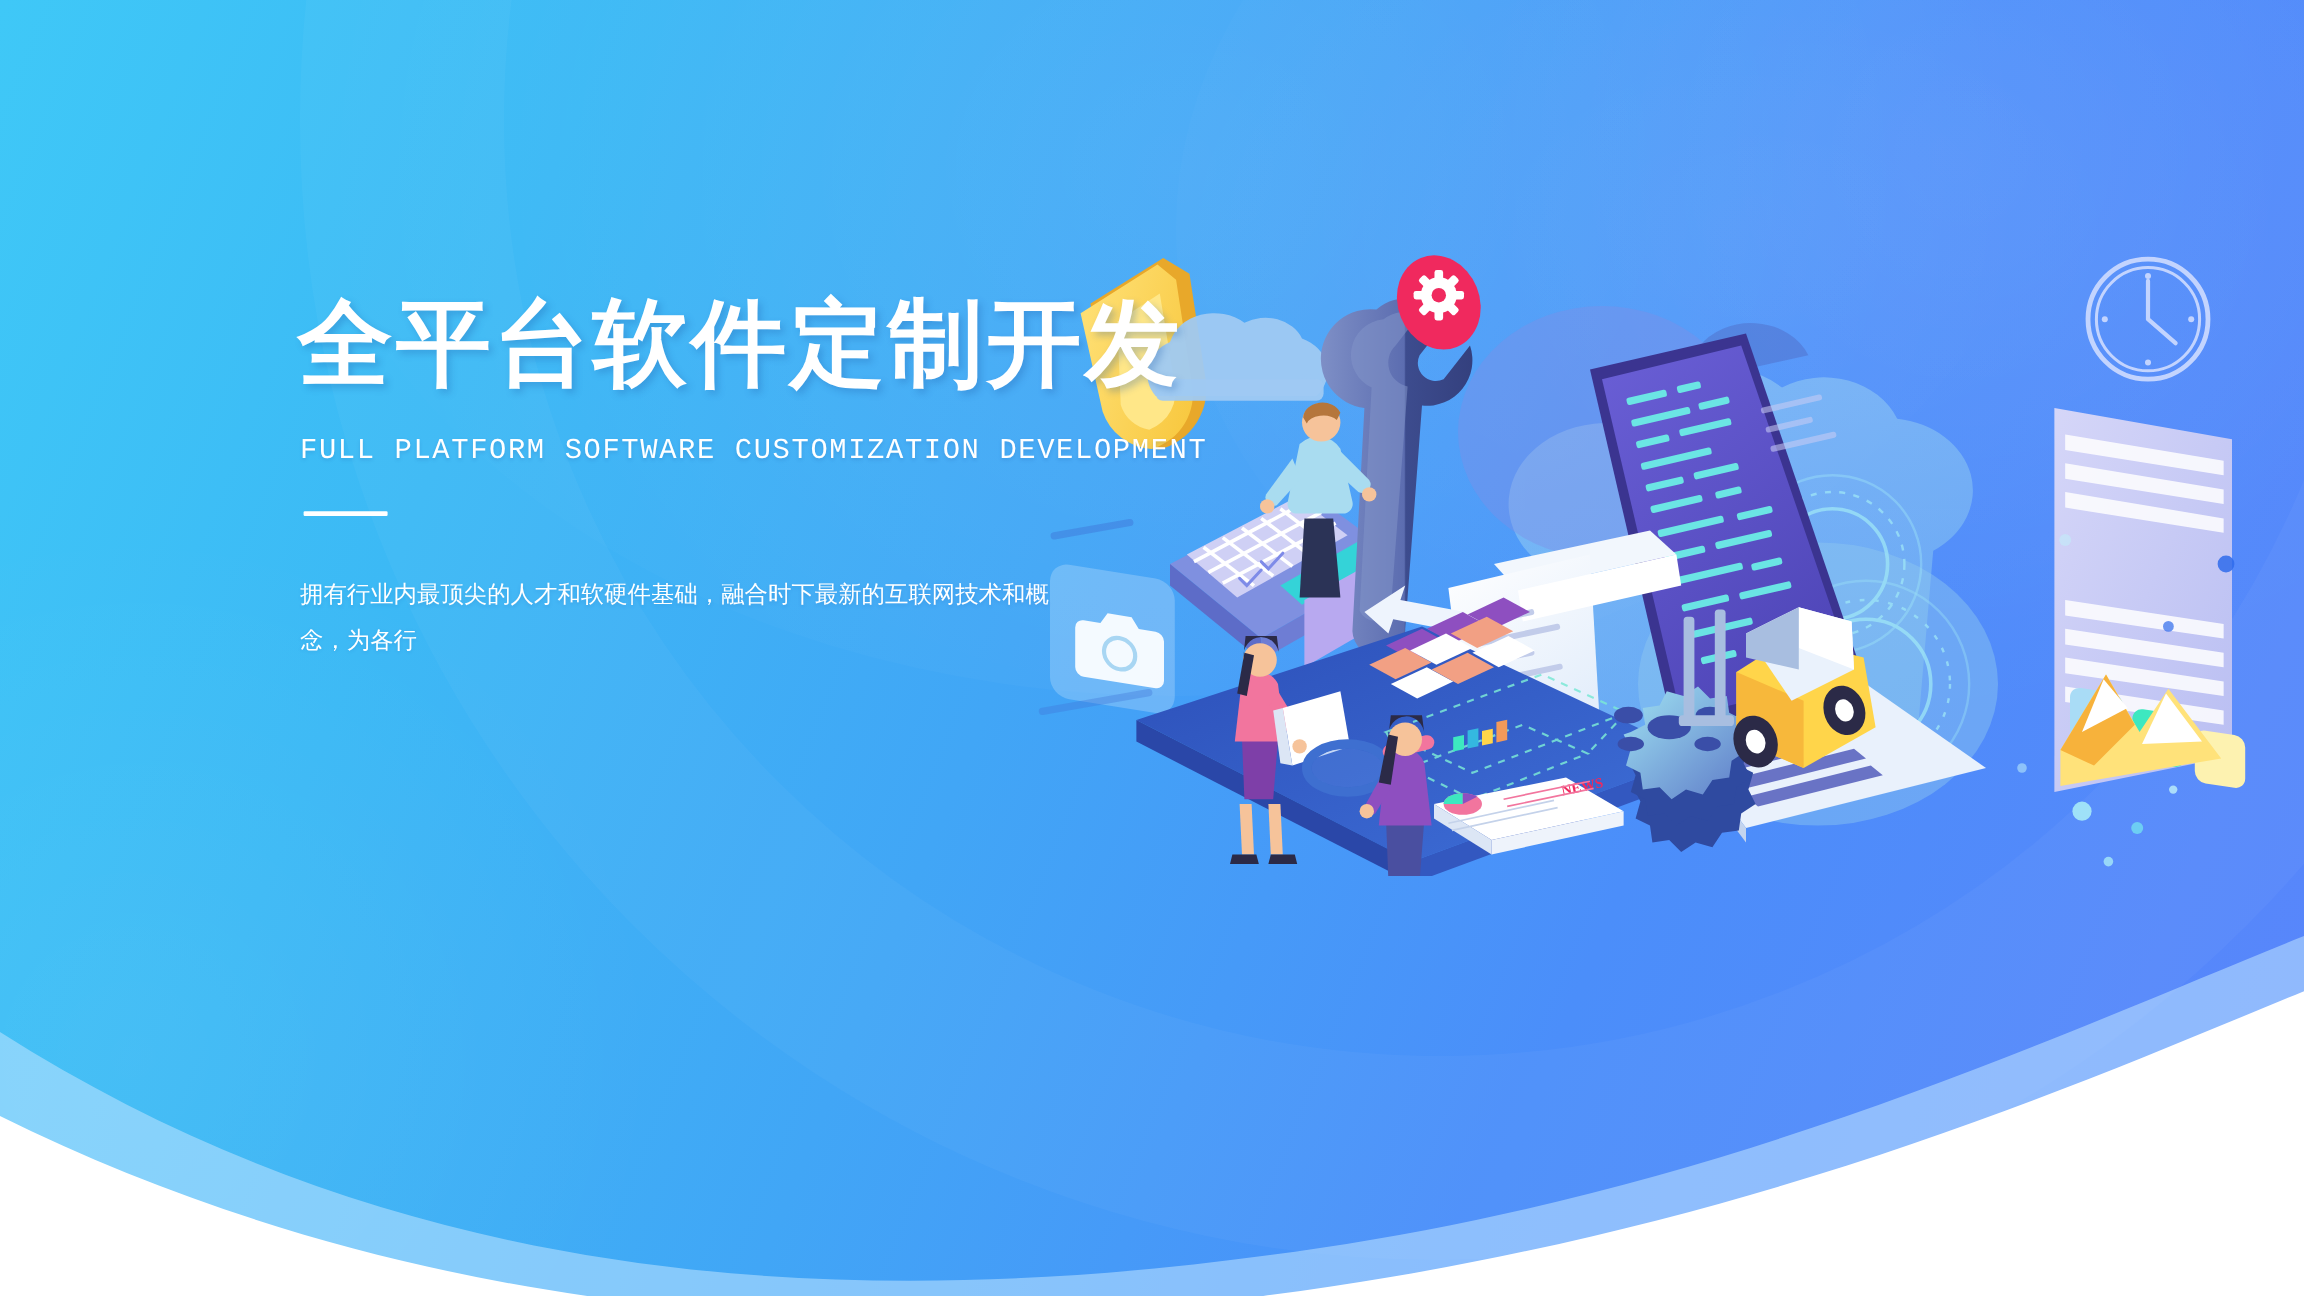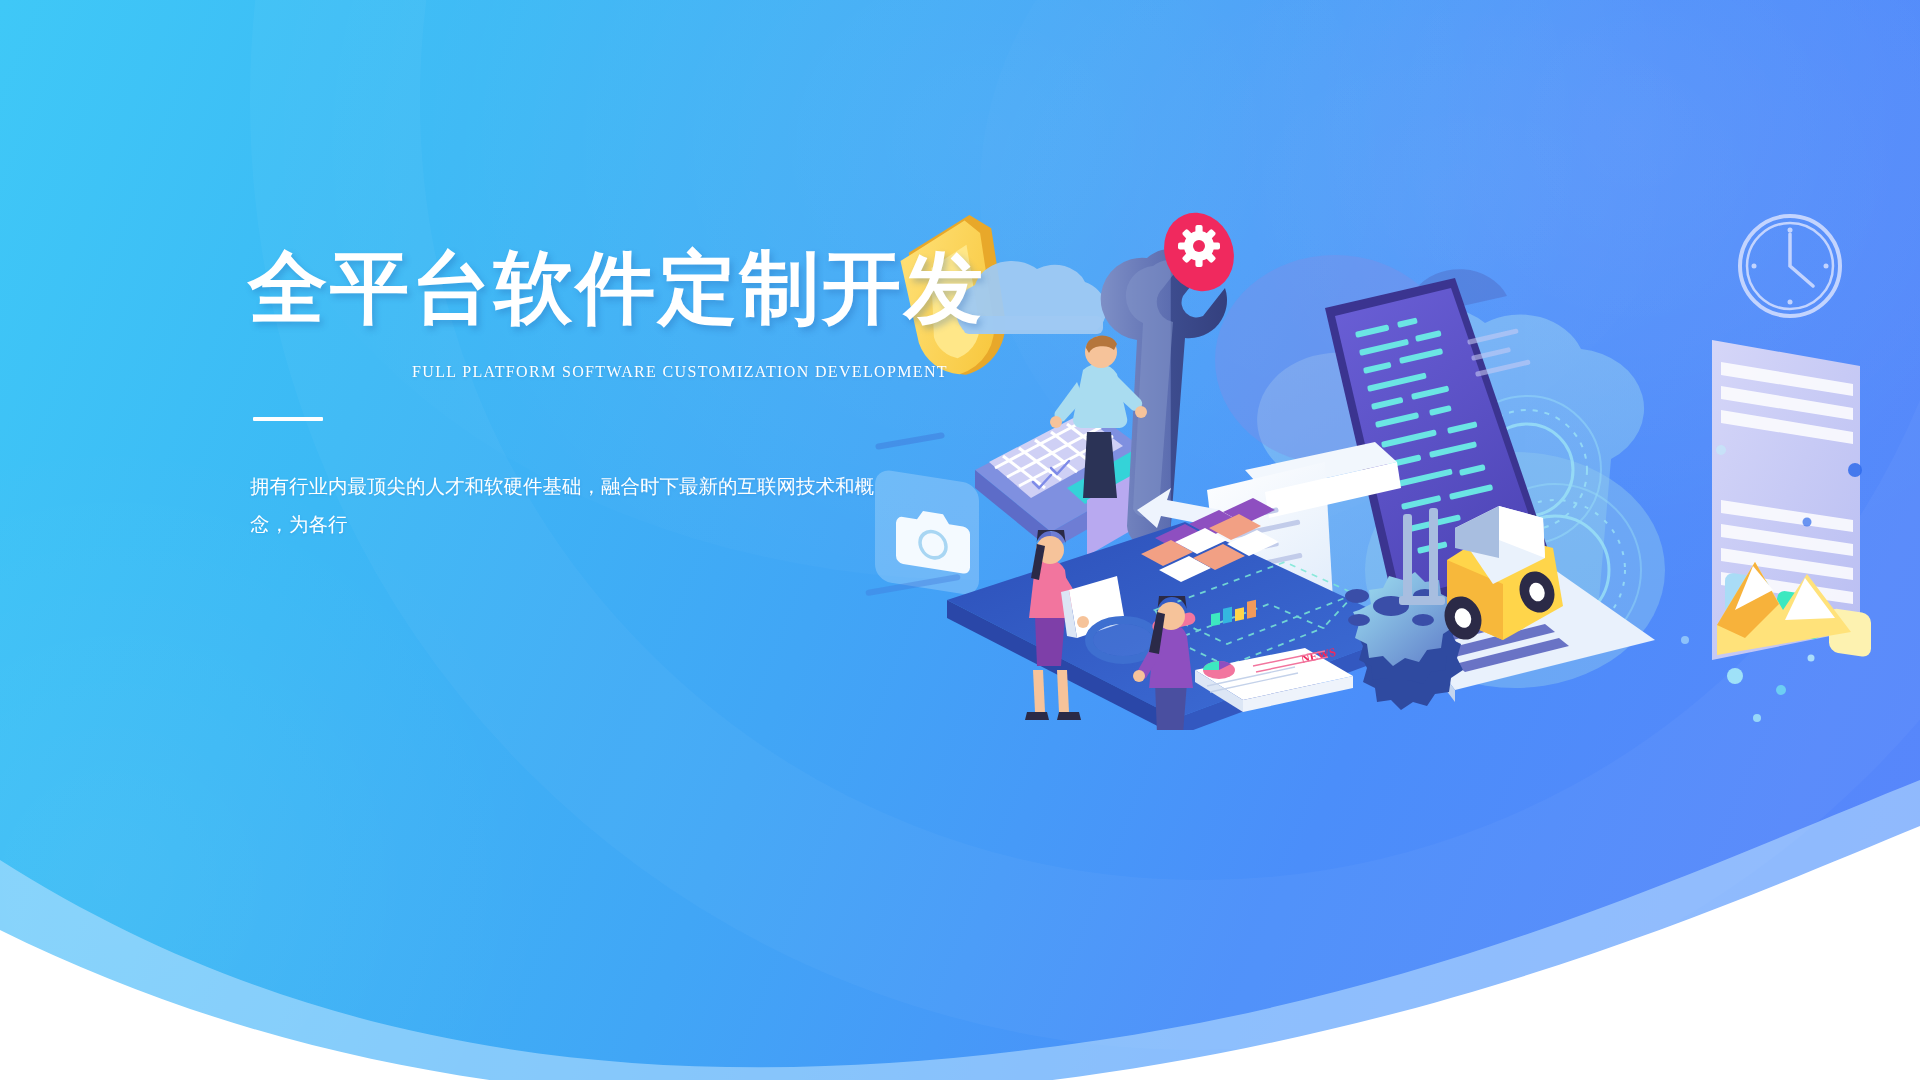--- a/index.html
+++ b/index.html
@@ -28,50 +28,50 @@
            border-radius:50%; border:170px solid rgba(255,255,255,0.035); box-sizing:border-box; }
   .arc-2 { position:absolute; left:1180px; top:-320px; width:900px; height:900px;
            border-radius:50%; background: radial-gradient(circle, rgba(255,255,255,0.06) 0%, rgba(255,255,255,0) 64%); }
 
   
   .wave { position:absolute; left:0; bottom:0; width:1920px; height:340px; }
 
   
   .text-block { position:absolute; left:248px; top:248px; width:700px; }
   .headline {
-    font-family: Liberation Sans, sans-serif;
+    font-family: Liberation Serif, serif;
     font-weight: 700;
     font-size: 79px;
     line-height: 1;
     letter-spacing: 3px;
     color: #ffffff;
     margin: 0;
     text-shadow: 3px 4px 6px rgba(30,90,170,0.28);
     white-space: nowrap;
   }
   .subhead {
     margin: 36px 0 0 2px;
-    font-family: Liberation Serif, serif;
-    font-size: 16px;
+    font-family: Liberation Mono, monospace;
+    font-size: 24px;
     letter-spacing: 1.35px;
     color: #ffffff;
     white-space: nowrap;
     text-shadow: 0 1px 3px rgba(30,90,170,0.22);
     text-align: right;
   }
   .divider {
     margin: 36px 0 0 5px;
     width: 70px; height: 4px;
     background: #ffffff;
     border-radius: 1px;
   }
   .body-copy {
     margin: 47px 0 0 2px;
     width: 640px;
-    font-family: Liberation Serif, serif;
+    font-family: Liberation Sans, sans-serif;
     font-size: 19.5px;
     line-height: 38px;
     color: #ffffff;
     text-shadow: 0 1px 3px rgba(30,90,170,0.18);
   }
 
   
   .illus { position:absolute; left:855px; top:170px; width:1065px; height:560px; }
 </style>
 </head>

